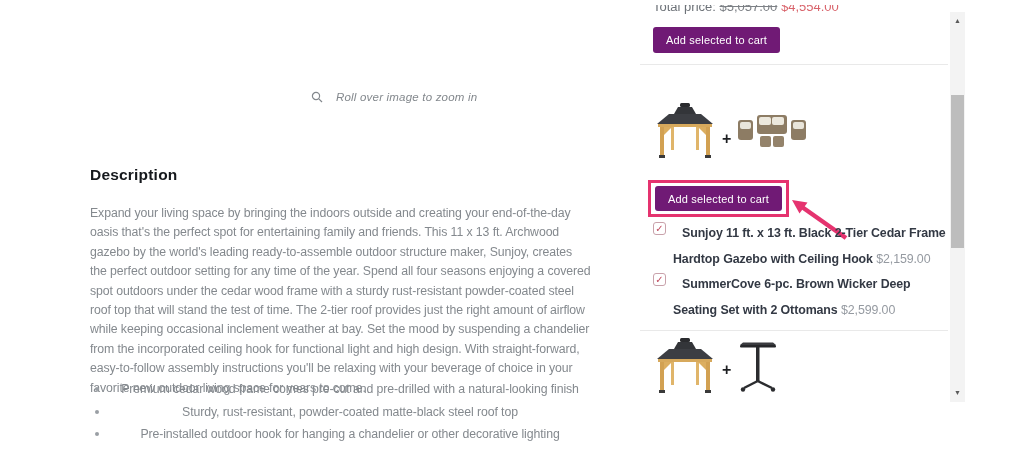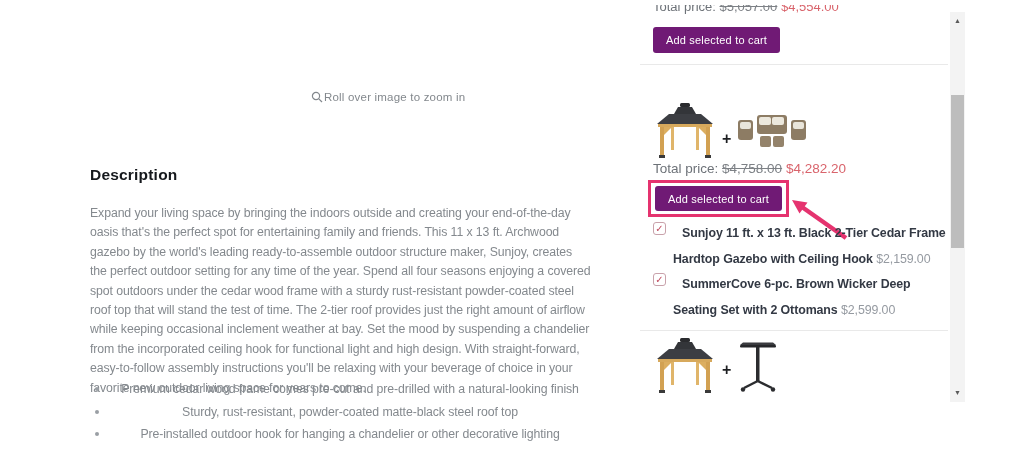--- a/index.html
+++ b/index.html
@@ -2,21 +2,21 @@
 <html><head>
 <meta charset="utf-8">
 <style>
   * { margin:0; padding:0; box-sizing:border-box; }
   html,body { width:1024px; height:469px; background:#fff; overflow:hidden;
               font-family:"Liberation Sans", sans-serif; }
   #frame { position:relative; width:1024px; height:469px; background:#fff; overflow:hidden; }
 
   
   .zoom-hint { position:absolute; left:311px; top:91px; display:flex; align-items:center;
-               gap:1px; color:#83888d; font-size:11.5px; letter-spacing:.2px; }
+               gap:13px; color:#83888d; font-size:11.5px; letter-spacing:.2px;font-style:italic; }
   .desc-heading { position:absolute; left:90px; top:166px; font-size:15.5px; font-weight:bold;
                   color:#15181c; letter-spacing:.2px; }
   .desc-para { position:absolute; left:90px; top:204px; width:502px; font-size:12.3px;
                line-height:19.4px; color:#84898e; letter-spacing:-0.1px; }
   .desc-bullets { position:absolute; left:95px; top:382px; width:497px; list-style:none; }
   .desc-bullets li { position:relative; padding-left:13px; margin-bottom:8.5px; font-size:12.3px;
                      line-height:14px; color:#84898e; letter-spacing:-0.1px;text-align:center; }
   .desc-bullets li::before { content:""; position:absolute; left:0; top:5px; width:4px; height:4px;
                              border-radius:50%; background:#9a9fa4; }
 
@@ -120,25 +120,20 @@
         <rect x="20" y="5" width="30" height="19" rx="3" fill="#8d7c64"></rect>
         <rect x="22" y="7" width="12" height="8" rx="2" fill="#ece8dd"></rect>
         <rect x="35" y="7" width="12" height="8" rx="2" fill="#ece8dd"></rect>
         <rect x="23" y="26" width="11" height="11" rx="2" fill="#94836b"></rect>
         <rect x="36" y="26" width="11" height="11" rx="2" fill="#94836b"></rect>
         <rect x="54" y="10" width="15" height="20" rx="3" fill="#8d7c64"></rect>
         <rect x="56" y="12" width="11" height="7" rx="2" fill="#e9e5da"></rect>
       </svg>
     </div>
 
-    <div class="total-line">
-      <span class="total-label">Total price:</span>
-      <span class="orig-price">$4,758.00</span>
-      <span class="sale-price">$4,282.20</span>
-    </div>
 
     <div class="divider div2"></div>
 
     <div class="thumb-row row2">
       <svg width="62" height="58" viewBox="0 0 62 58">
         <rect x="26" y="1" width="10" height="4" rx="1.5" fill="#2a2b2e"></rect>
         <polygon points="20,12 42,12 38,5 24,5" fill="#333539"></polygon>
         <polygon points="3,22 59,22 47,12 15,12" fill="#3c3e43"></polygon>
         <rect x="4" y="22" width="54" height="3" fill="#d7a95c"></rect>
         <rect x="6" y="25" width="4" height="29" fill="#d2a152"></rect>

